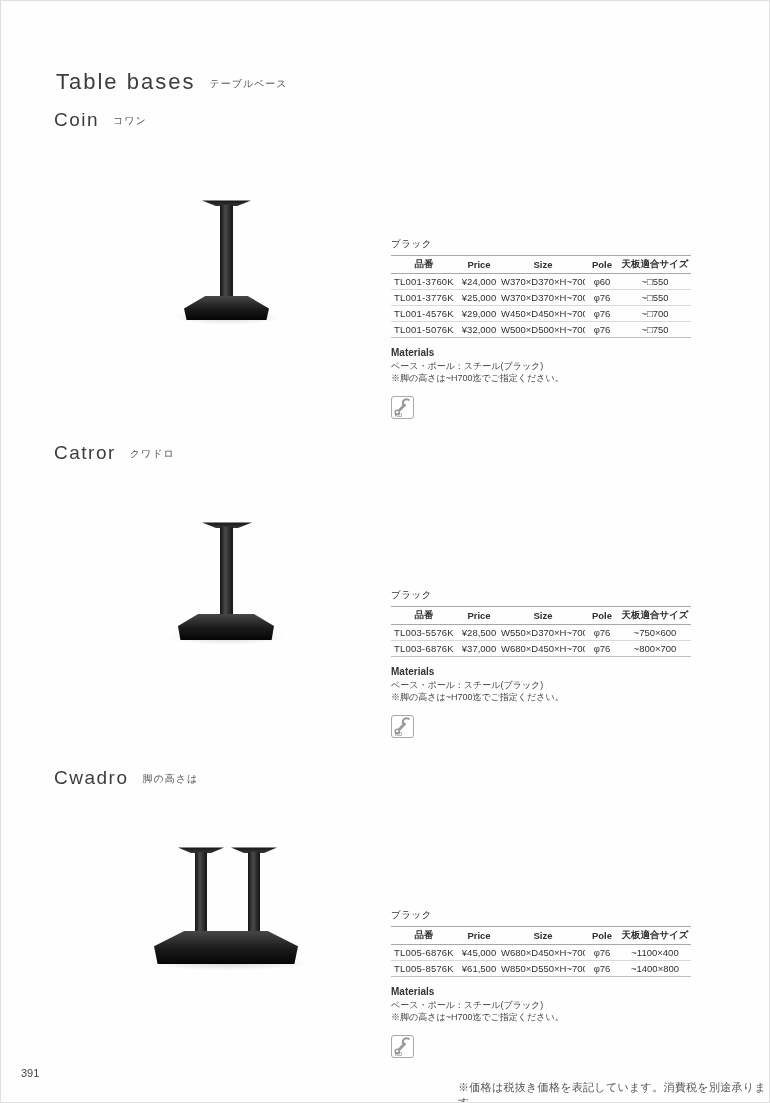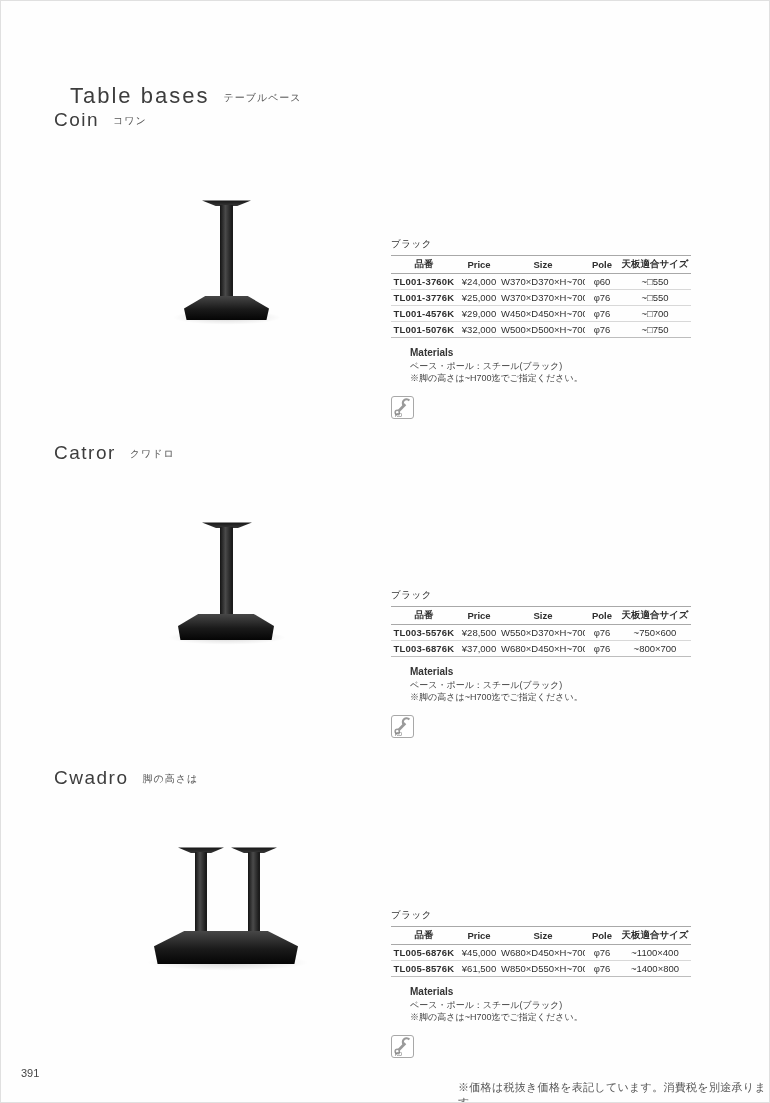--- a/index.html
+++ b/index.html
@@ -2,21 +2,21 @@
 <html><head>
 <meta charset="utf-8">
 <style>
   html,body {margin:0; padding:0; background:#f4f4f4;}
   .page {
     position:relative; width:770px; height:1103px; margin:0 auto;
     background:#fefefe; border:1px solid #e0e0e0; box-sizing:border-box;
     font-family:"Liberation Sans", sans-serif; color:#333; overflow:hidden;
   }
   .catalog-title {
-    position:absolute; left:53px; top:66px; margin:16px;
+    position:absolute; left:53px; top:66px; margin:2px;
     font-size:22px; font-weight:500; letter-spacing:2px; color:#3d3d3d;
   }
   .product-name {
     position:absolute; left:53px; margin:0;
     font-size:19px; font-weight:500; letter-spacing:1.5px; color:#3d3d3d;
   }
   .kana {
     font-size:10px; font-weight:400; letter-spacing:1px; color:#555;
     margin-left:14px; position:relative; top:-2px;
   }
@@ -33,22 +33,22 @@
   table.spec-table {width:100%; border-collapse:collapse; table-layout:fixed; font-size:9.5px; color:#2f2f2f;}
   table.spec-table th {
     font-weight:700; height:17px; padding:0; text-align:center; white-space:nowrap;
     border-top:1px solid #a8a8a8; border-bottom:1px solid #a8a8a8; font-size:9.5px;
   }
   table.spec-table td {
     height:15px; padding:0; text-align:center; white-space:nowrap; overflow:hidden;
     border-bottom:1px solid #d8d8d8;
   }
   table.spec-table tr:last-child td {border-bottom:1px solid #bdbdbd;}
-  td.code {font-weight:700; letter-spacing:0.2px;margin-left:17px;}
-  .materials {margin-top:9px;margin-left:19px;}
+  td.code {font-weight:400; letter-spacing:0.2px;margin-left:17px;}
+  .materials {margin-top:9px;}
   .materials-title {font-size:10px; font-weight:700; color:#333; margin-bottom:2px;}
   .materials-line {font-size:9px; color:#444; line-height:12px;}
   .kd-icon {
     margin-top:12px; width:23px; height:23px; box-sizing:border-box;
     border:1px solid #a8a8a8; border-radius:3px; background:#fff; position:relative;
   }
   .kd-icon svg {position:absolute; left:0; top:0; width:100%; height:100%;}
   
   .page-number {position:absolute; left:20px; top:1066px; font-size:11px; color:#444;text-align:center;}
   .footer-note {position:absolute; left:457px; top:1079px; font-size:11px; color:#555; letter-spacing:0.3px;}

